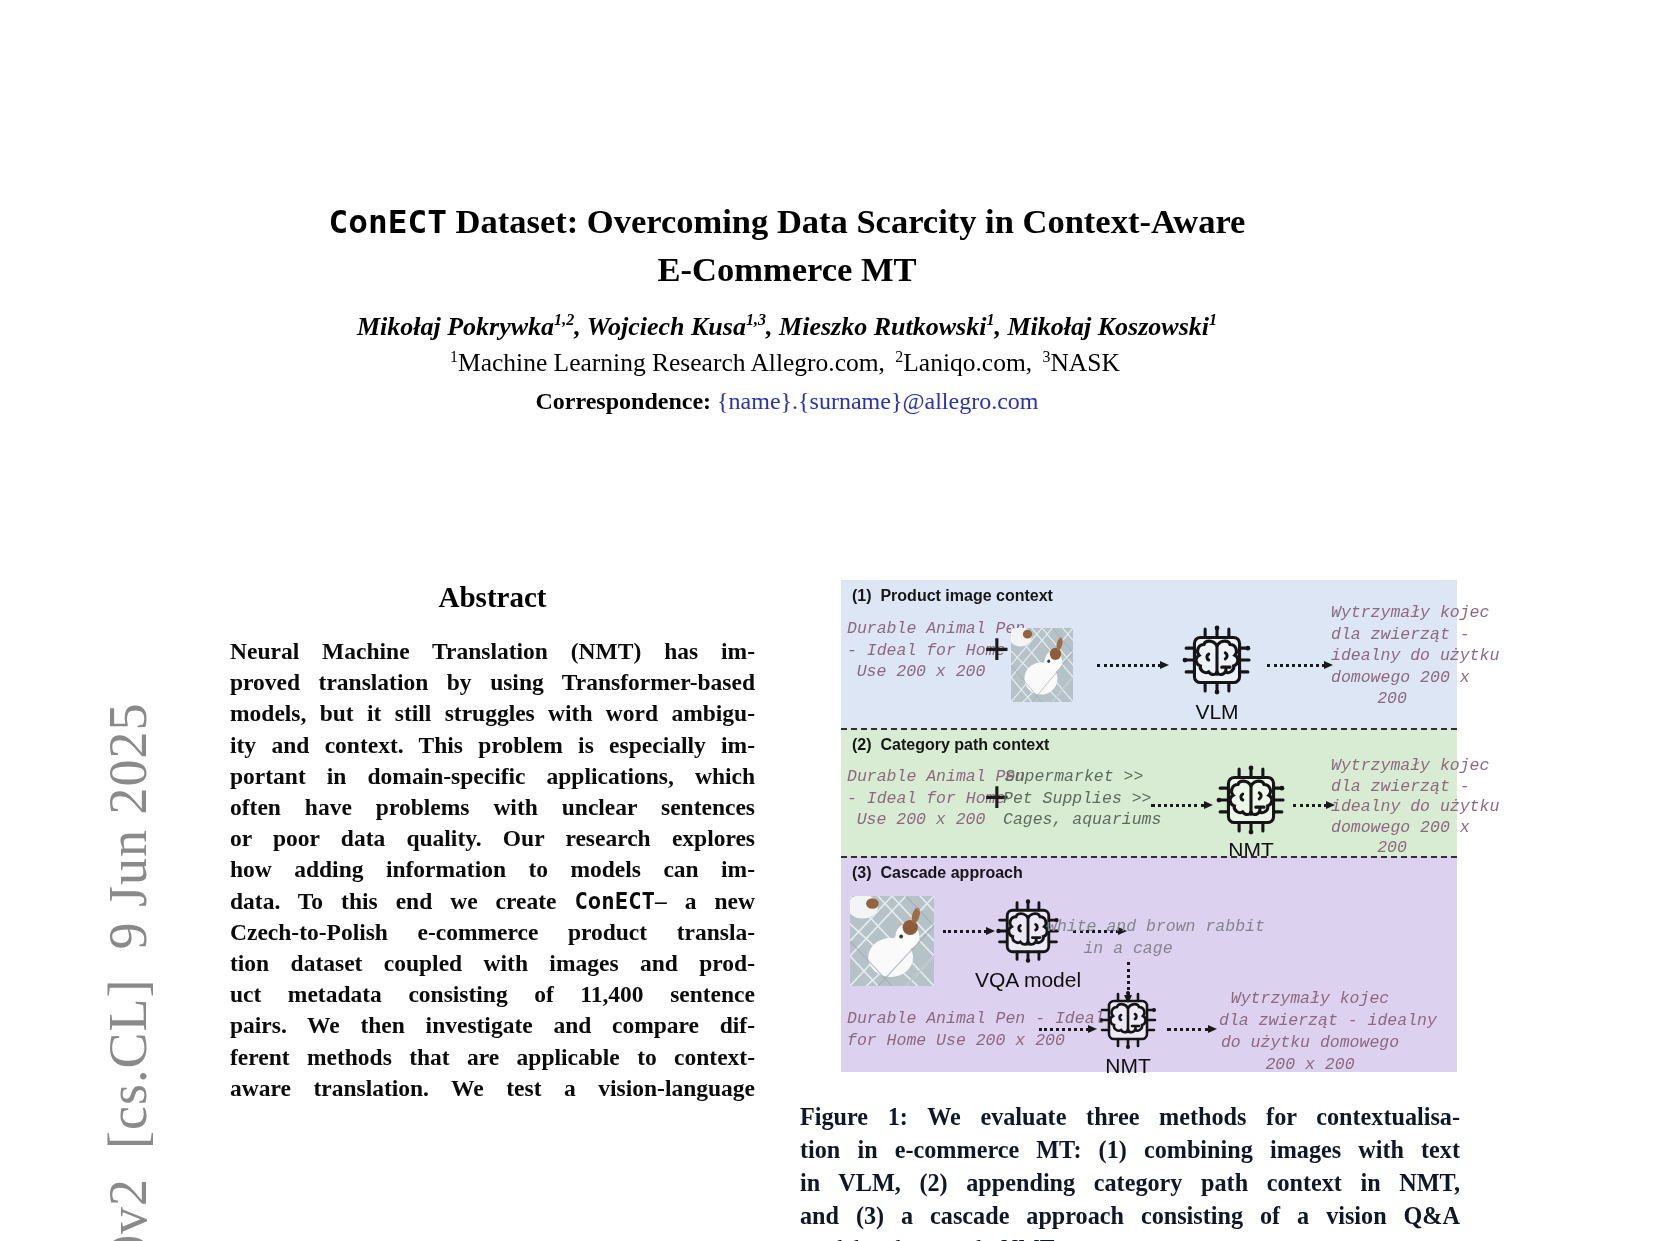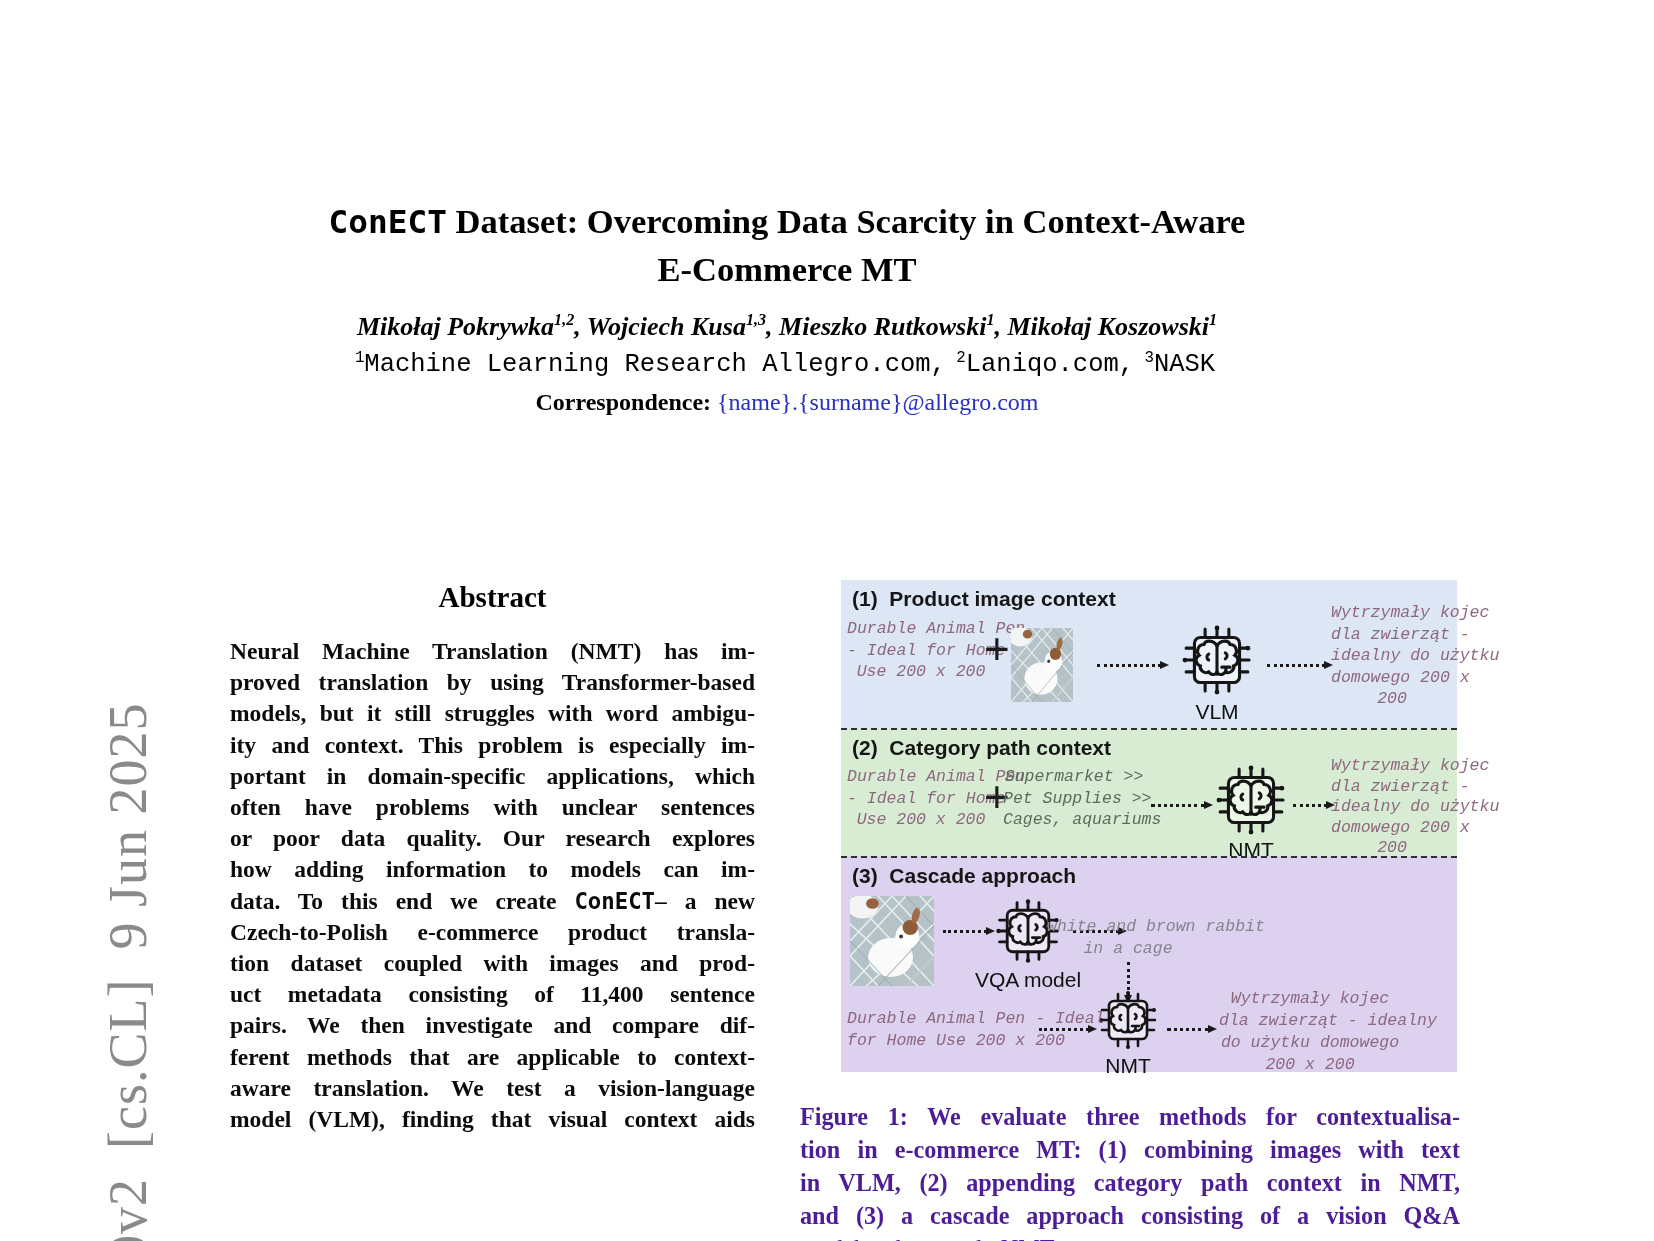--- a/index.html
+++ b/index.html
@@ -12,41 +12,41 @@
          font-size:54px;color:#8a8a8a;letter-spacing:1px;}
 
   
   .header{position:absolute;left:120px;top:0;width:1334px;text-align:center;}
   .title{margin-top:198px;font-size:34.5px;font-weight:700;line-height:47px;color:#000;}
   .tt{font-family:"DejaVu Sans Mono",monospace;font-size:0.95em;}
   .authors{margin-top:18px;font-size:26px;font-weight:700;color:#000;font-style:italic;}
   .authors sup{font-size:0.62em;}
   .affils{margin-top:6px;font-size:25.5px;color:#000;}
   .affils sup{font-size:0.62em;}
-  .affil-item{margin-right:4px;font-family:Liberation Mono, monospace;}
+  .affil-item{margin-right:4px;}
   .corr{margin-top:10px;font-size:24px;}
   .corr .lab{font-weight:700;color:#000;}
   .corr .mail{color:#2730bf;}
 
   
   .abs-head{position:absolute;left:230px;top:581px;width:525px;text-align:center;
             font-size:29px;font-weight:700;color:#000;}
   .abs-body{position:absolute;left:230px;top:636px;width:525px;font-size:23.5px;
             line-height:31.2px;color:#0b0b0b;}
   .jline{text-align:justify;text-align-last:justify;white-space:normal;font-weight:bold;}
 
   
   .fig{position:absolute;left:841px;top:580px;width:616px;height:492px;}
   .panel{position:relative;width:616px;}
   .p1{height:148px;background:#dce6f4;}
   .p2{height:128px;background:#d8ecd3;border-top:2px dashed #2f2f2f;box-sizing:border-box;}
   .p3{height:216px;background:#dcd1ee;border-top:2px dashed #2f2f2f;box-sizing:border-box;}
   .fig *{box-sizing:border-box;}
   .fig-head{position:absolute;font-family:"Liberation Sans",sans-serif;font-weight:700;
-            font-size:21px;color:#161616;white-space:pre;}
+            font-size:16px;color:#161616;white-space:pre;}
   .ftxt{position:absolute;font-family:Liberation Mono, monospace;font-style:italic;
         font-size:16.5px;line-height:21.5px;text-align:center;}
   .ftxt div{white-space:nowrap;}
   .mauve{color:#8e6880;}
   .catpath{color:#5d6b5e;}
   .graytxt{color:#84848e;}
   .model-label{position:absolute;font-family:"Liberation Sans",sans-serif;font-style:normal;
                font-size:21px;color:#101010;text-align:center;}
   .plus{position:absolute;font-family:"Liberation Sans",sans-serif;font-weight:300;
         font-size:44px;color:#1c1c1c;}
@@ -56,21 +56,21 @@
         border-bottom:4.6px solid transparent;}
   .varrow{position:absolute;width:0;border-left:3px dotted #1a1a1a;}
   .varrow:after{content:"";position:absolute;left:-5.8px;bottom:-8px;width:0;height:0;
         border-top:9px solid #1a1a1a;border-left:4.6px solid transparent;
         border-right:4.6px solid transparent;}
   .chip{position:absolute;}
   .rabbit{position:absolute;}
 
   
   .caption{position:absolute;left:800px;top:1100px;width:660px;height:141px;
-           overflow:hidden;font-size:24.2px;line-height:33px;color:#4c1d95;}
+           overflow:hidden;font-size:24.2px;line-height:33px;color:#0f172a;}
 </style>
 </head>
 <body>
 
 <div class="stamp">0v2  [cs.CL]  9 Jun 2025</div>
 
 <div class="header">
   <div class="title">
     <div class="monoize"><span class="tt">ConECT</span> Dataset: Overcoming Data Scarcity in Context-Aware</div>
     <div>E-Commerce MT</div>
@@ -99,21 +99,20 @@
   <div class="jline">often have problems with unclear sentences</div>
   <div class="jline">or poor data quality.  Our research explores</div>
   <div class="jline">how adding information to models can im-</div>
   <div class="jline monoize">data.  To this end we create <span class="tt">ConECT</span>– a new</div>
   <div class="jline">Czech-to-Polish e-commerce product transla-</div>
   <div class="jline">tion dataset coupled with images and prod-</div>
   <div class="jline">uct metadata consisting of 11,400 sentence</div>
   <div class="jline">pairs.  We then investigate and compare dif-</div>
   <div class="jline">ferent methods that are applicable to context-</div>
   <div class="jline">aware translation.  We test a vision-language</div>
-  <div class="jline">model (VLM), finding that visual context aids</div>
 </div>
 
 <div class="fig">
 
   <div class="panel p1">
     <div class="fig-head" style="left:11px;top:7px;">(1)  Product image context</div>
     <div class="ftxt mauve" style="left:6px;top:38px;width:148px;">
       <div>Durable Animal Pen</div>
       <div>- Ideal for Home</div>
       <div>Use 200 x 200</div>

